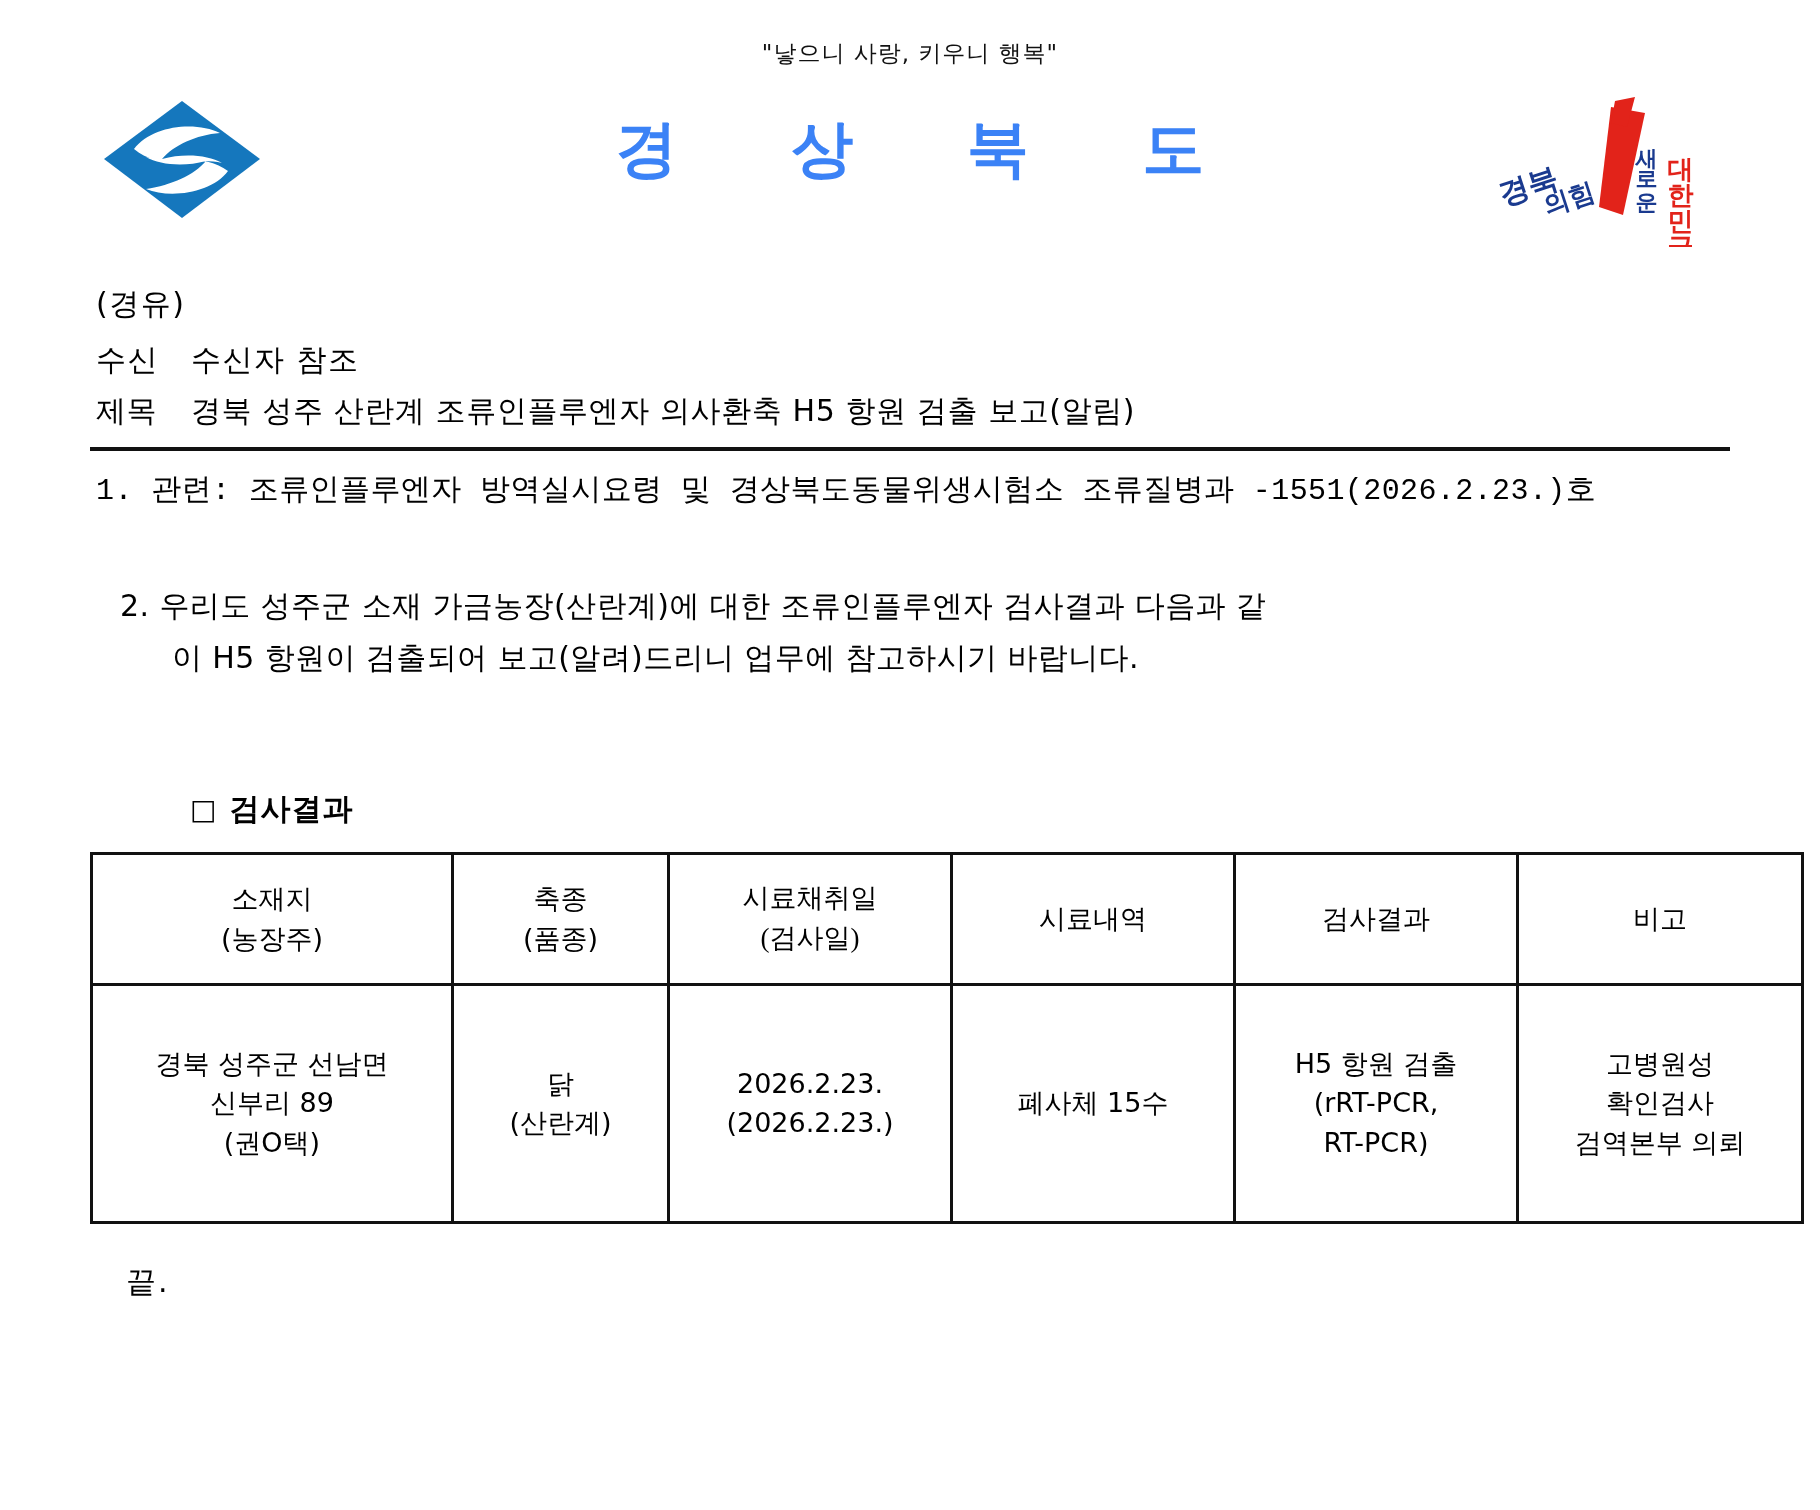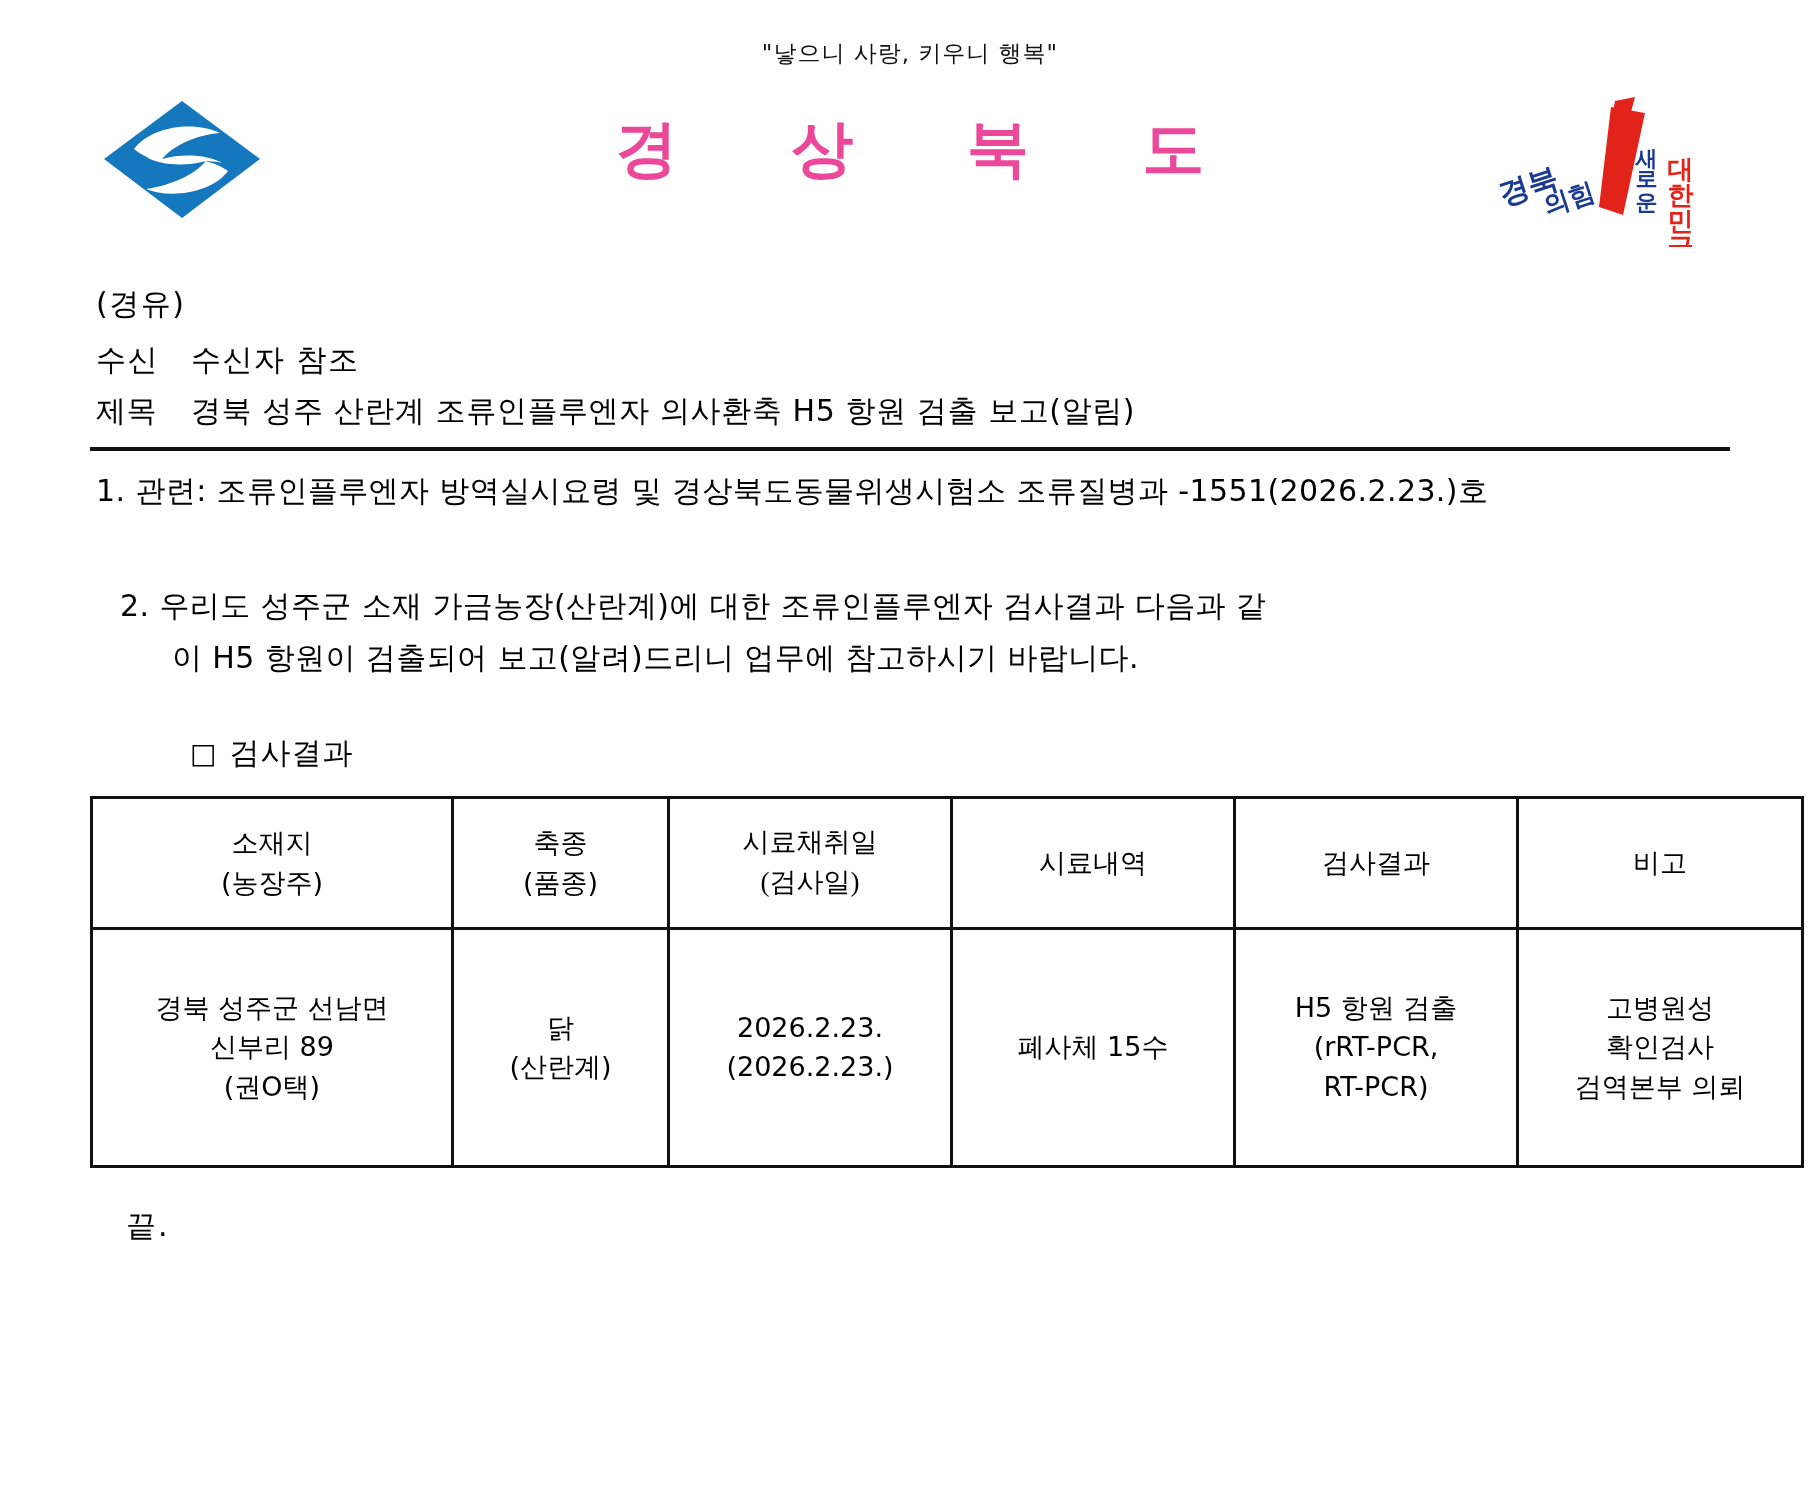--- a/index.html
+++ b/index.html
@@ -47,21 +47,21 @@
   .org-title {
     position: absolute;
     left: 0;
     right: 0;
     top: 38px;
     text-align: center;
     font-size: 62px;
     font-weight: bold;
     letter-spacing: 46px;
     text-indent: 46px;
-    color: #ec4899;
+    color: #3b82f6;
   }
   .logo-right {
     position: absolute;
     right: 10px;
     top: 18px;
     width: 225px;
     height: 160px;
   }
 
   
@@ -91,34 +91,35 @@
   }
 
   
   .para {
     font-size: 30px;
     line-height: 1.75;
     letter-spacing: 0.4px;
     padding-left: 6px;
     text-align: justify;
   }
-  .para-1 { margin-top: 14px; }
+  .para-1 { margin-top: 14px; font-family: Liberation Mono, monospace; }
   .para-2 { margin-top: 62px; margin-left: 24px; }
   .indent-hang {
     display: block;
     text-indent: 0;
     padding-left: 52px;
   }
   .num { display: inline-block; }
 
   .section-head {
     font-size: 30px;
-    margin-top: 48px;
+    margin-top: 104px;
     padding-left: 100px;
     letter-spacing: 1px;
+    font-weight: bold;
   }
   .box-glyph { font-size: 28px; margin-right: 12px; }
 
   
   table.result {
     margin-top: 22px;
     border-collapse: collapse;
     width: 1645px;
     table-layout: fixed;
     padding-left: 44px;

